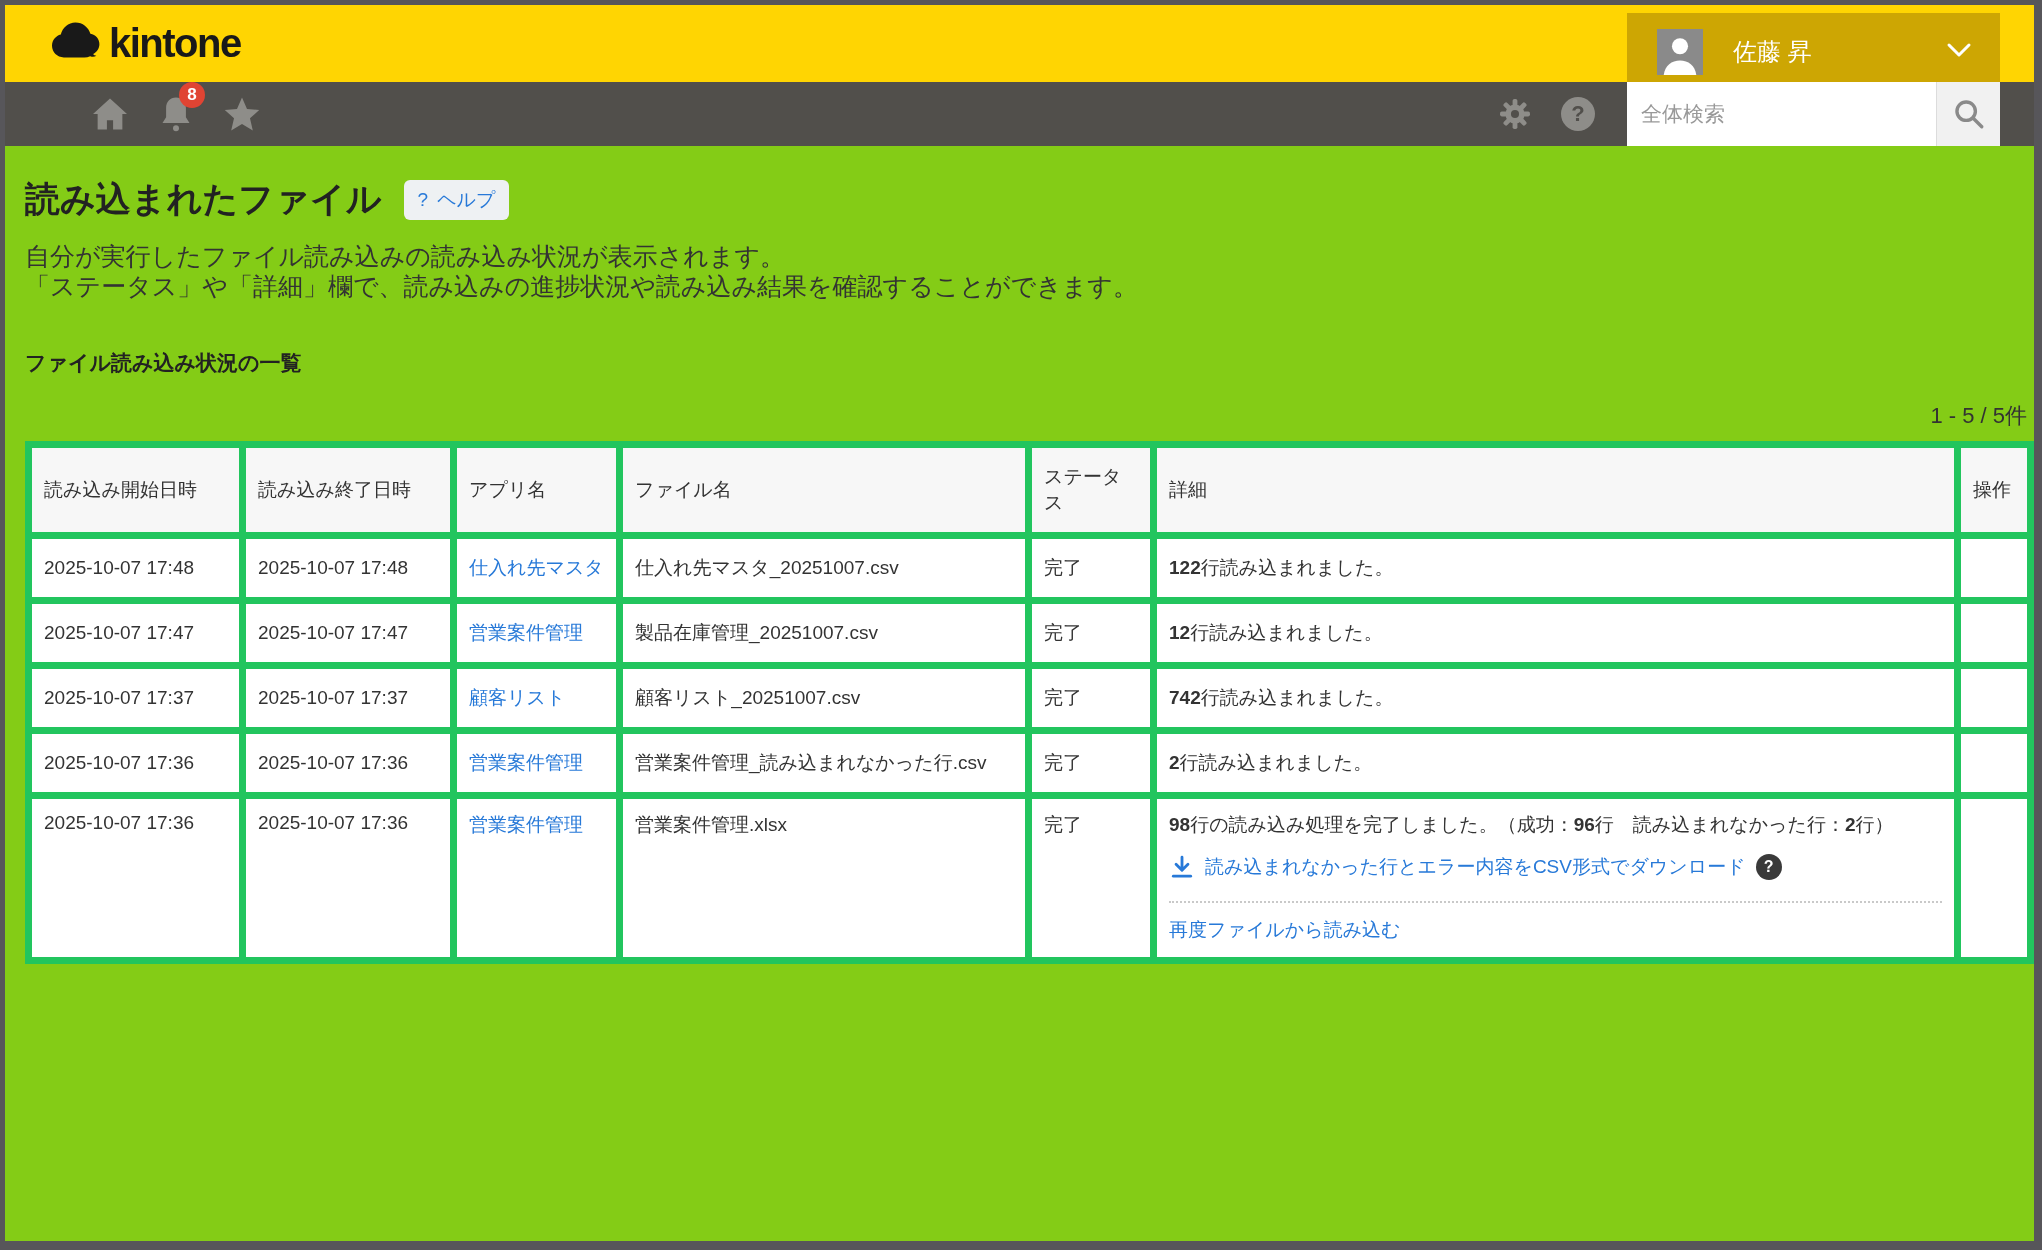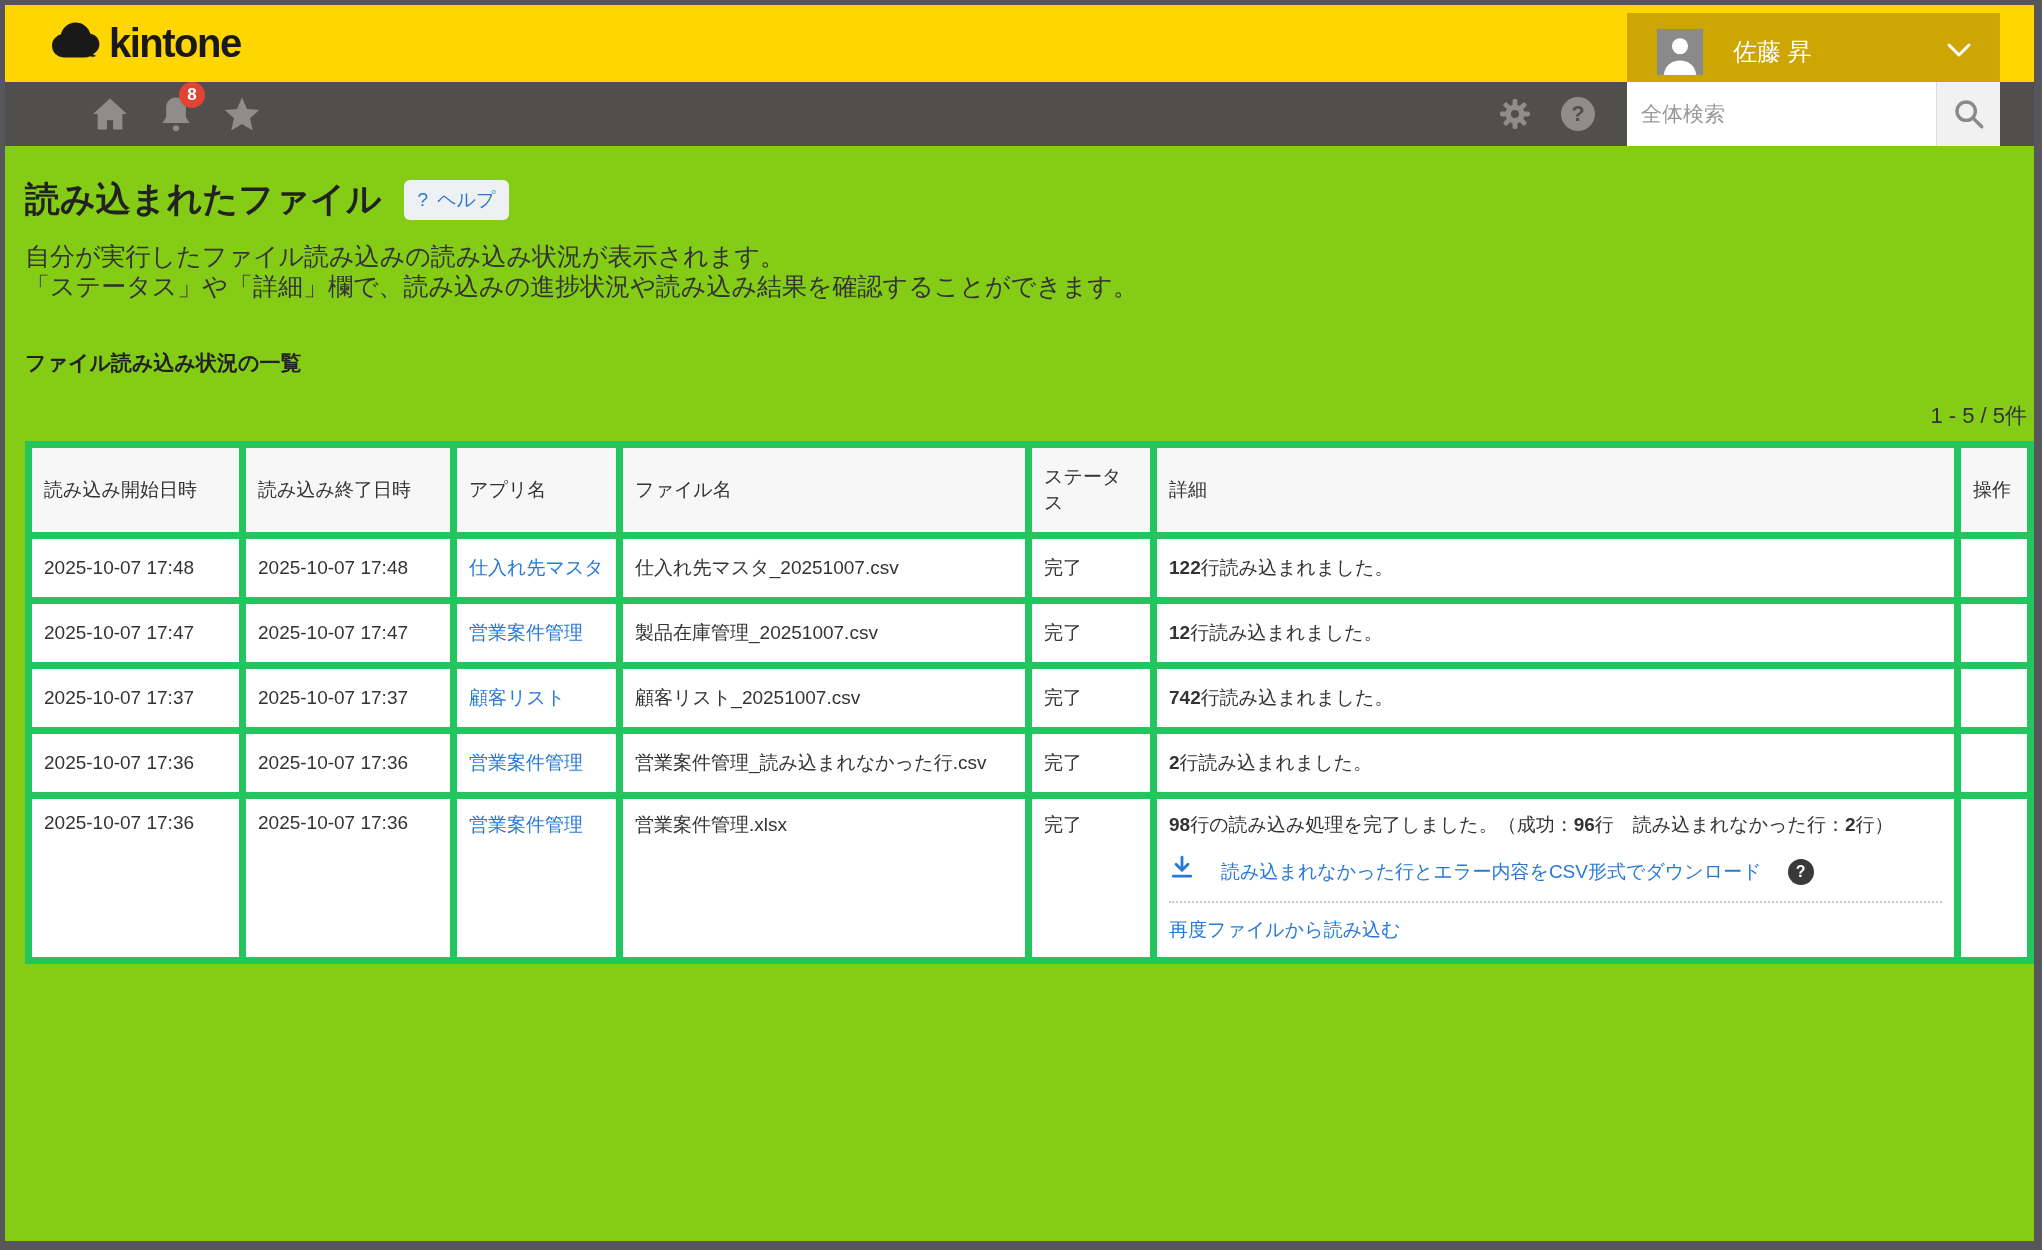--- a/index.html
+++ b/index.html
@@ -90,21 +90,21 @@
   table.files {
     margin-top: 10px; border-collapse: collapse; table-layout: fixed;
     width: 2002px; font-size: 19px; color: #333;
   }
   .files th, .files td { border: 7px solid #22c55e; padding: 16px 12px; text-align: left; }
   .files thead th { background: #f7f7f7; height: 38px; font-weight: normal; color: #333; }
   .files tbody td { height: 41px; background: #fff; }
   .files a { color: #2779d8; text-decoration: none; cursor: pointer; }
   .files b { font-weight: bold; }
   tr.tall td { vertical-align: top; padding-top: 13px; padding-bottom: 14px; height: auto; }
-  .d-link { margin-top: 16px; display: flex; align-items: flex-end; gap: 26px; }
+  .d-link { margin-top: 16px; display: flex; align-items: flex-start; gap: 10px; }
   .qmark {
     width: 26px; height: 26px; border-radius: 50%; background: #3a3a3a;
     color: #fff; font-size: 16px; font-weight: bold;
     display: inline-flex; align-items: center; justify-content: center; cursor: pointer;
   }
   .d-sep { margin-top: 16px; border-top: 2px dotted #c9c9c9; }
   .d-retry { margin-top: 14px; }
 </style>
 </head>
 <body>

